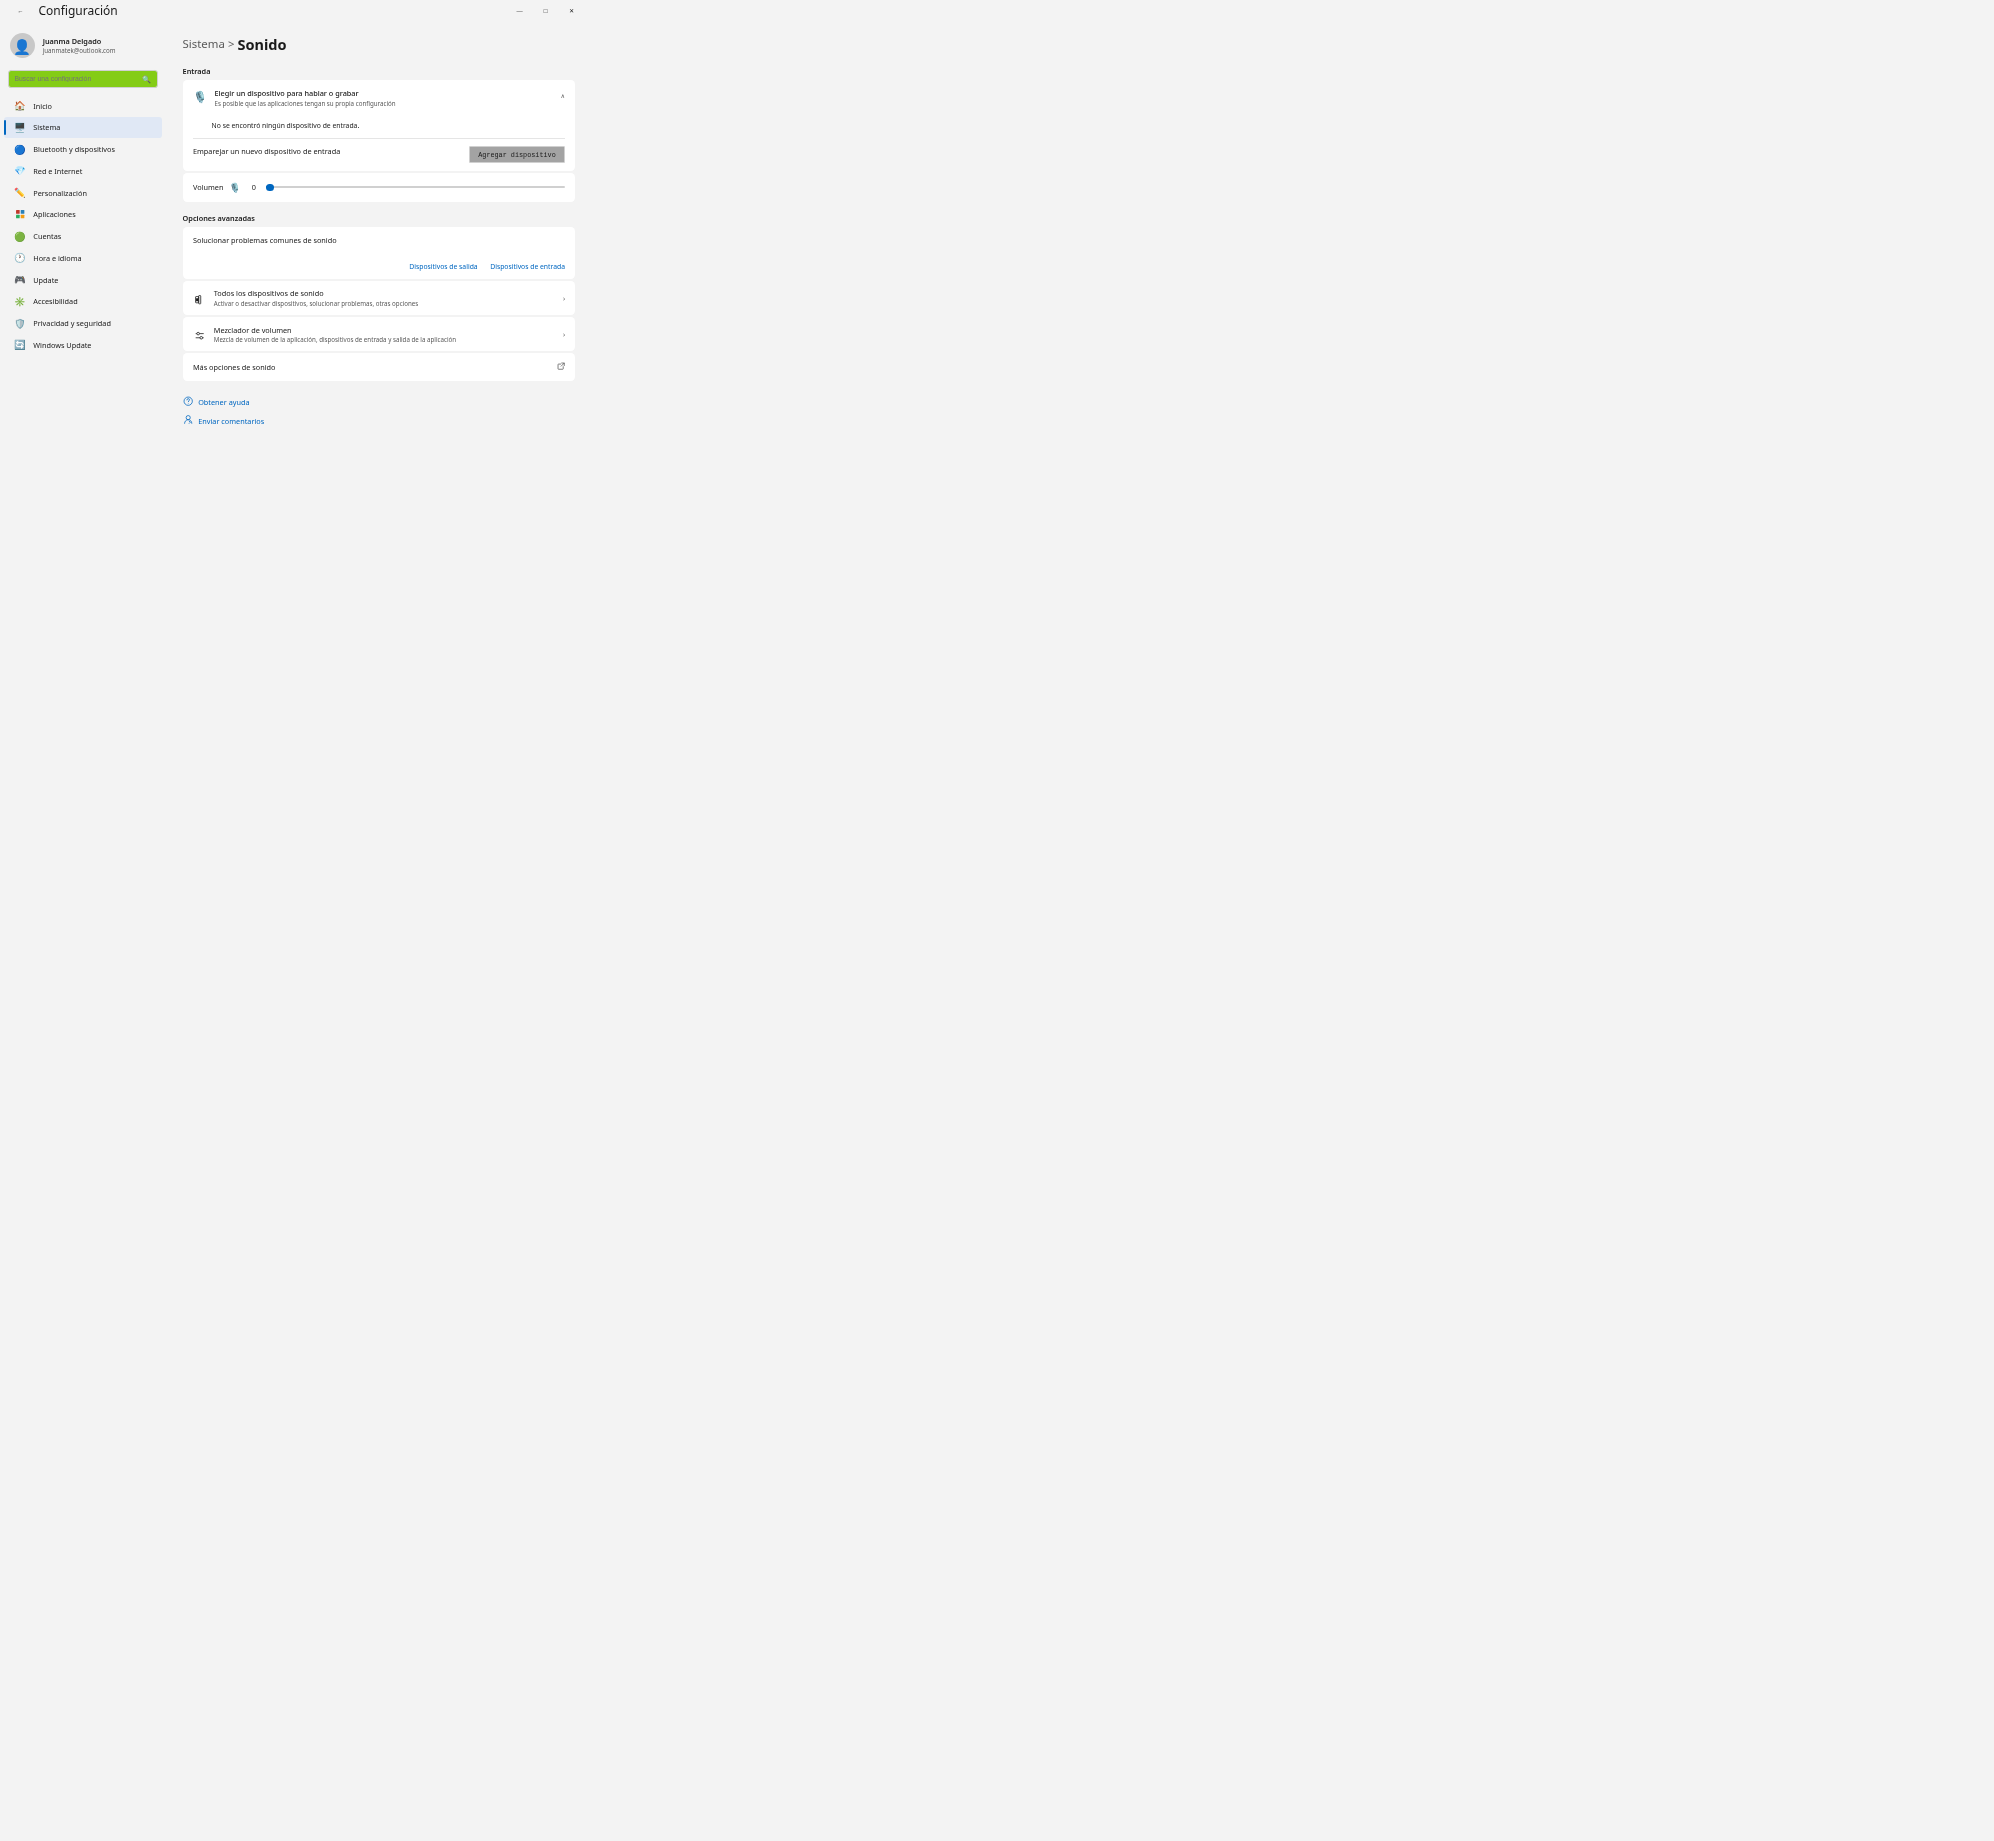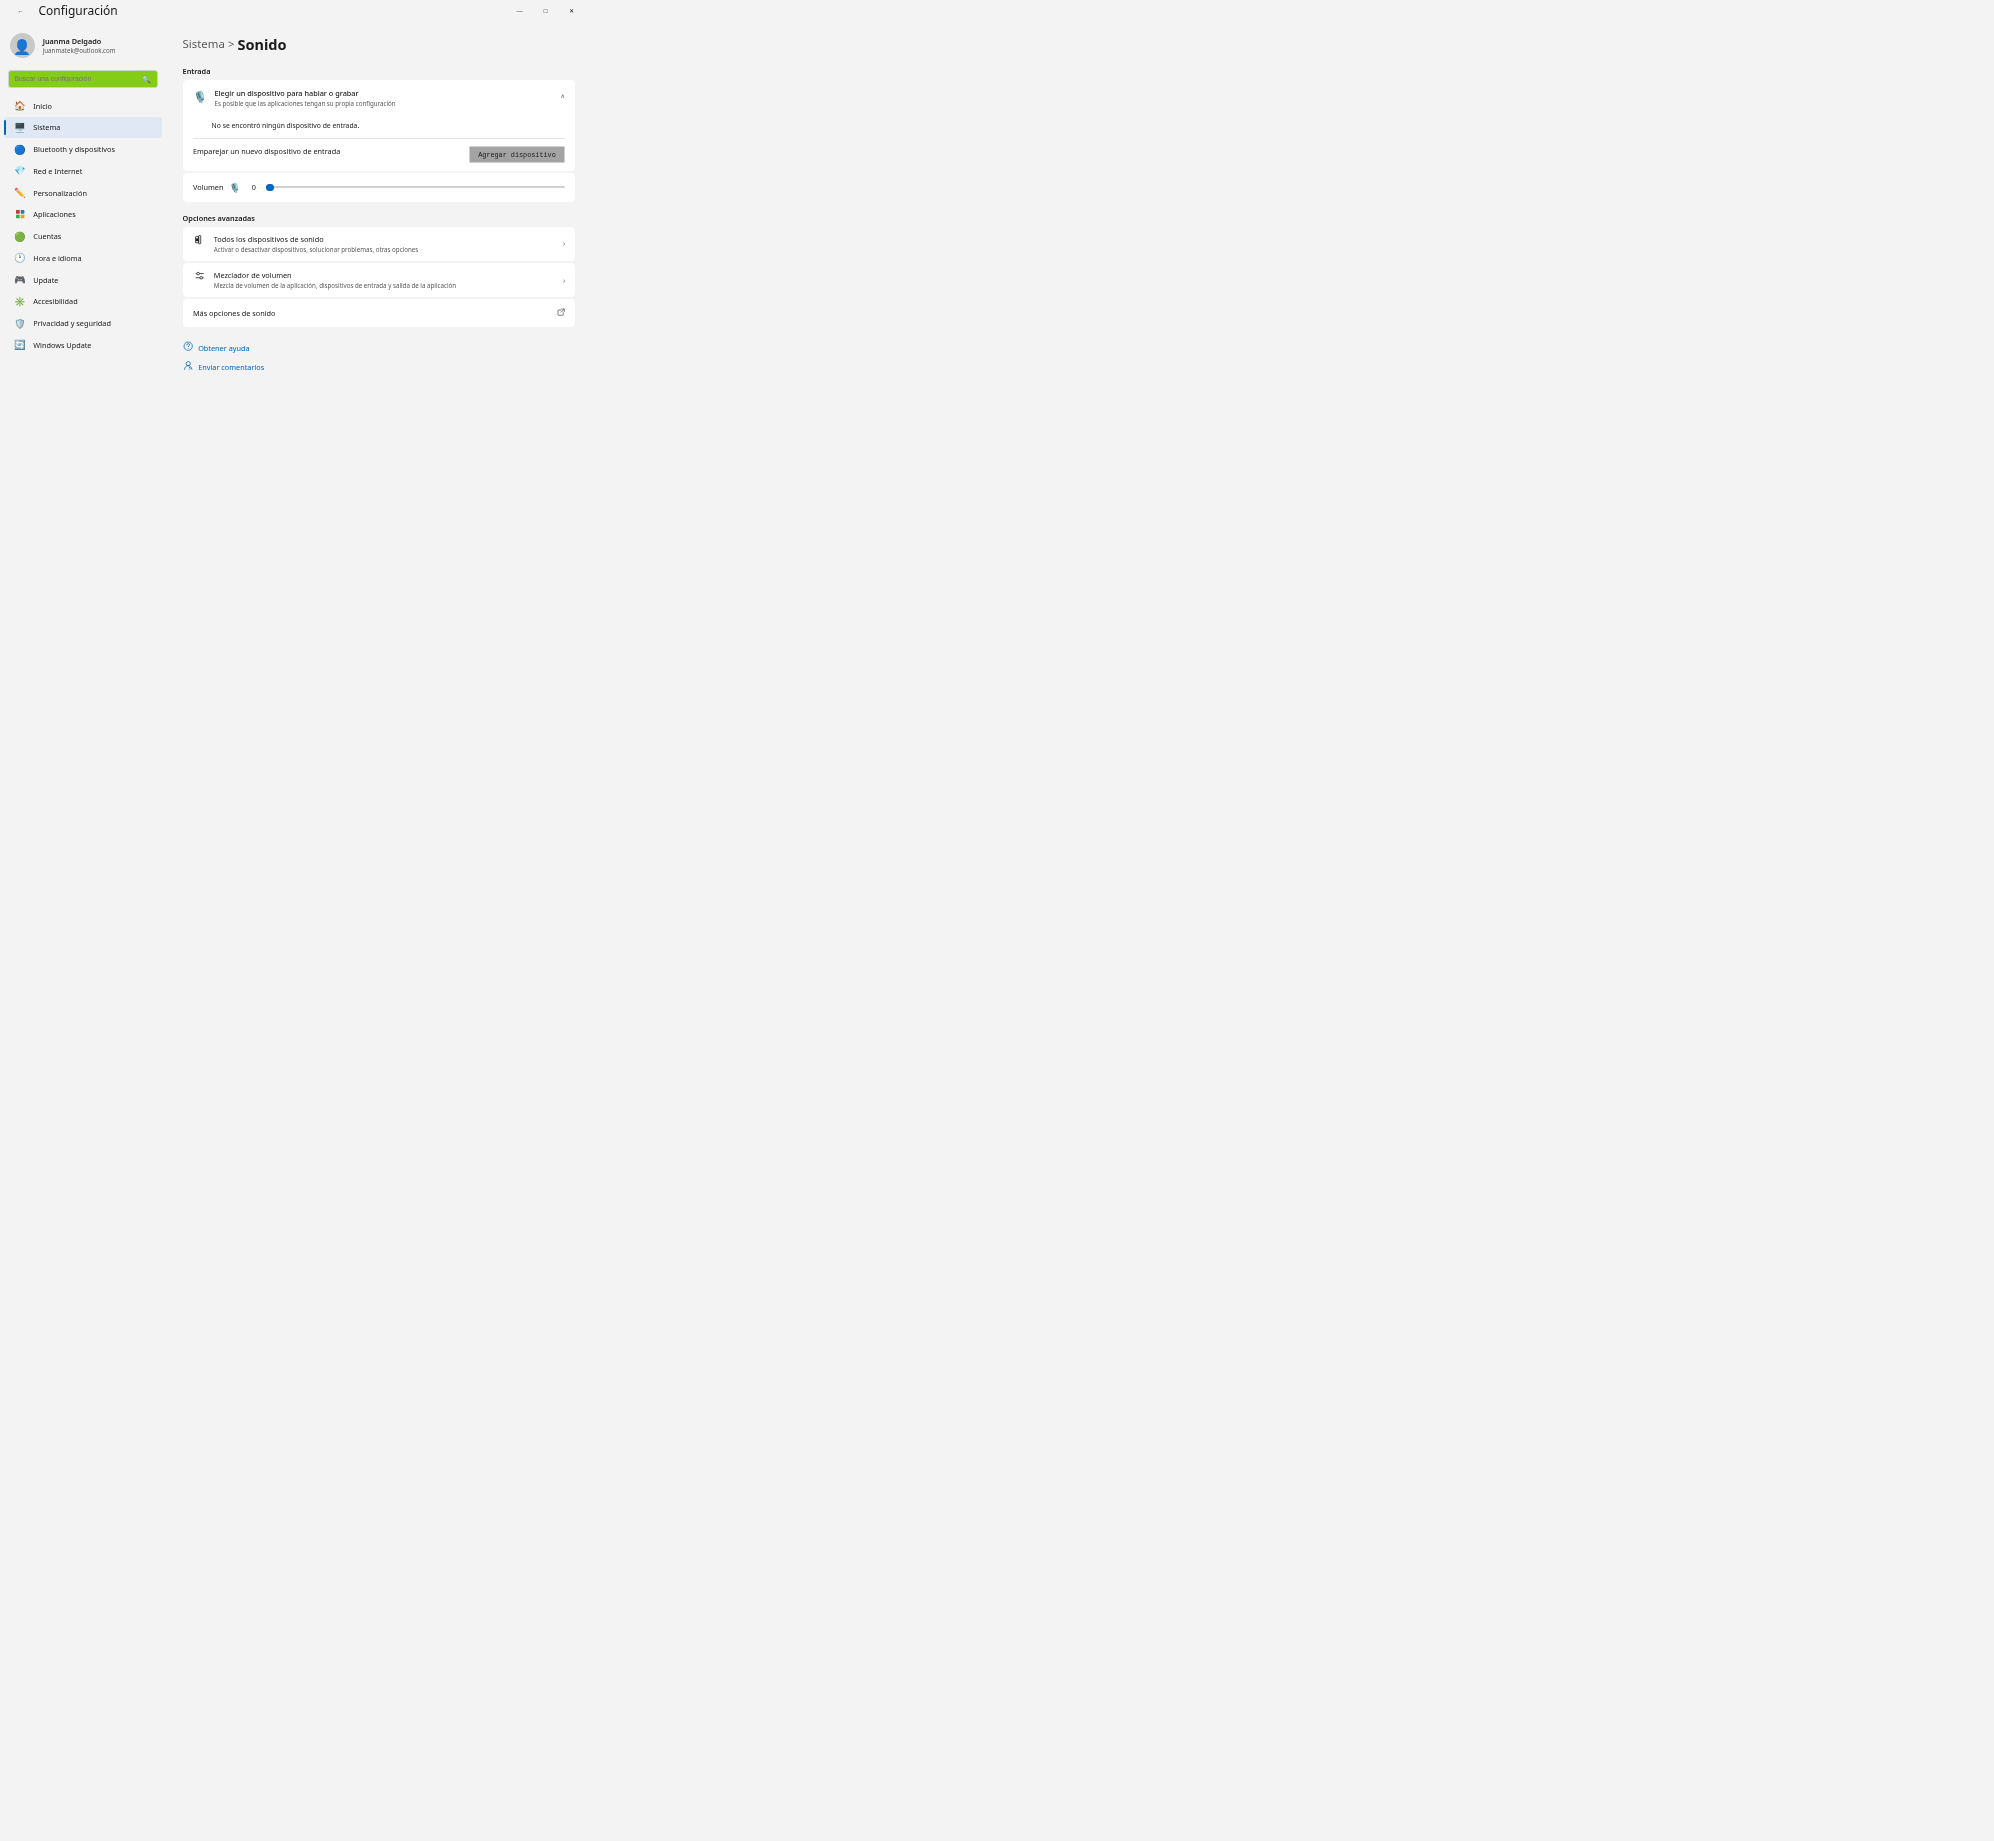--- a/index.html
+++ b/index.html
@@ -341,21 +341,21 @@
 
     .nav-row {
       display: flex;
       align-items: center;
       justify-content: space-between;
       padding: 7.3px 10.4px;
       cursor: pointer;
     }
     .nav-row-left {
       display: flex;
-      align-items: flex-start;
+      align-items: flex-end;
       gap: 7.3px;
     }
     .nav-row-icon {
       font-size: 10.4px;
       color: #1a1a1a;
       width: 13.5px;
       text-align: center;
     }
     .nav-row-info {}
     .nav-row-title {
@@ -539,20 +539,27 @@
       <div class="volume-slider-container">
         <div class="volume-slider">
           <div class="slider-thumb"></div>
         </div>
       </div>
     </div>
 
     <div class="advanced-section">
       <div class="section-title">Opciones avanzadas</div>
 
+      <div class="card troubleshoot-card">
+        <div class="troubleshoot-title">Solucionar problemas comunes de sonido</div>
+        <div class="troubleshoot-links">
+          <a class="troubleshoot-link">Dispositivos de salida</a>
+          <a class="troubleshoot-link">Dispositivos de entrada</a>
+        </div>
+      </div>
 
       <div class="card">
         <div class="nav-row">
           <div class="nav-row-left">
             <span class="nav-row-icon">
               <svg width="11.4" height="11.4" viewBox="0 0 22 22" fill="none">
                 <rect x="3" y="5" width="6" height="12" rx="1" stroke="#1a1a1a" stroke-width="1.5" fill="none"></rect>
                 <rect x="9" y="3" width="4" height="16" rx="1" stroke="#1a1a1a" stroke-width="1.5" fill="none"></rect>
                 <rect x="4" y="8" width="4" height="6" rx="0.5" fill="#1a1a1a"></rect>
               </svg>

